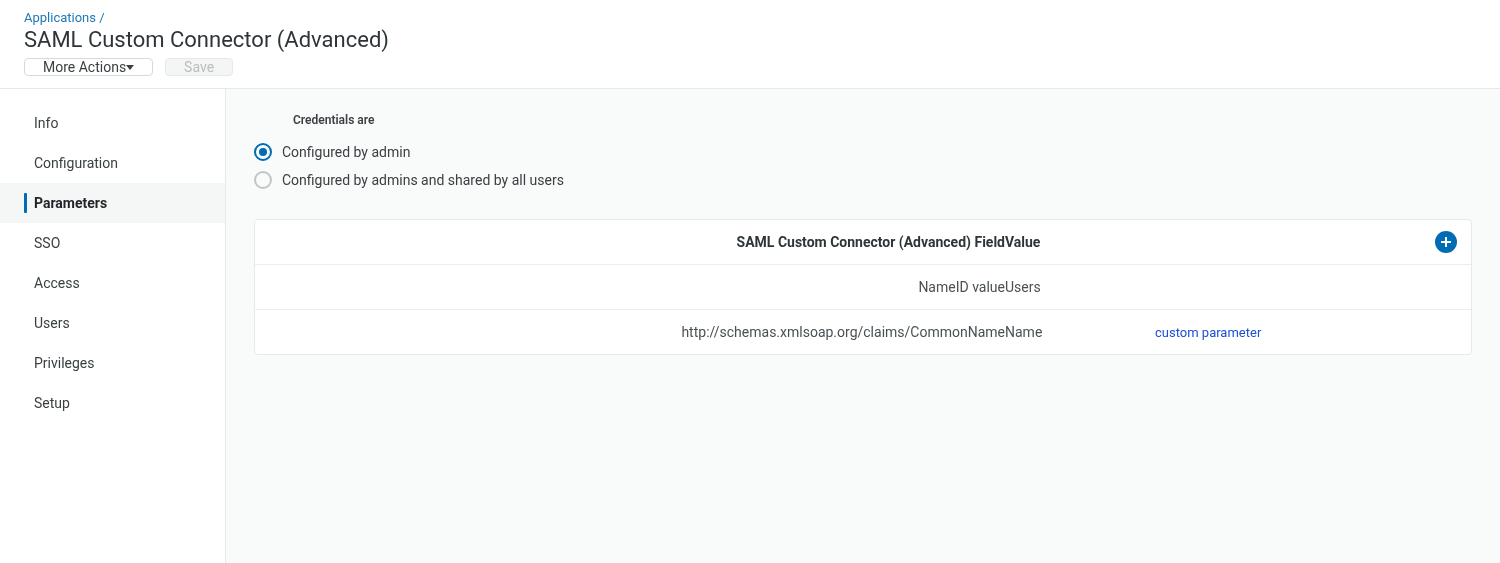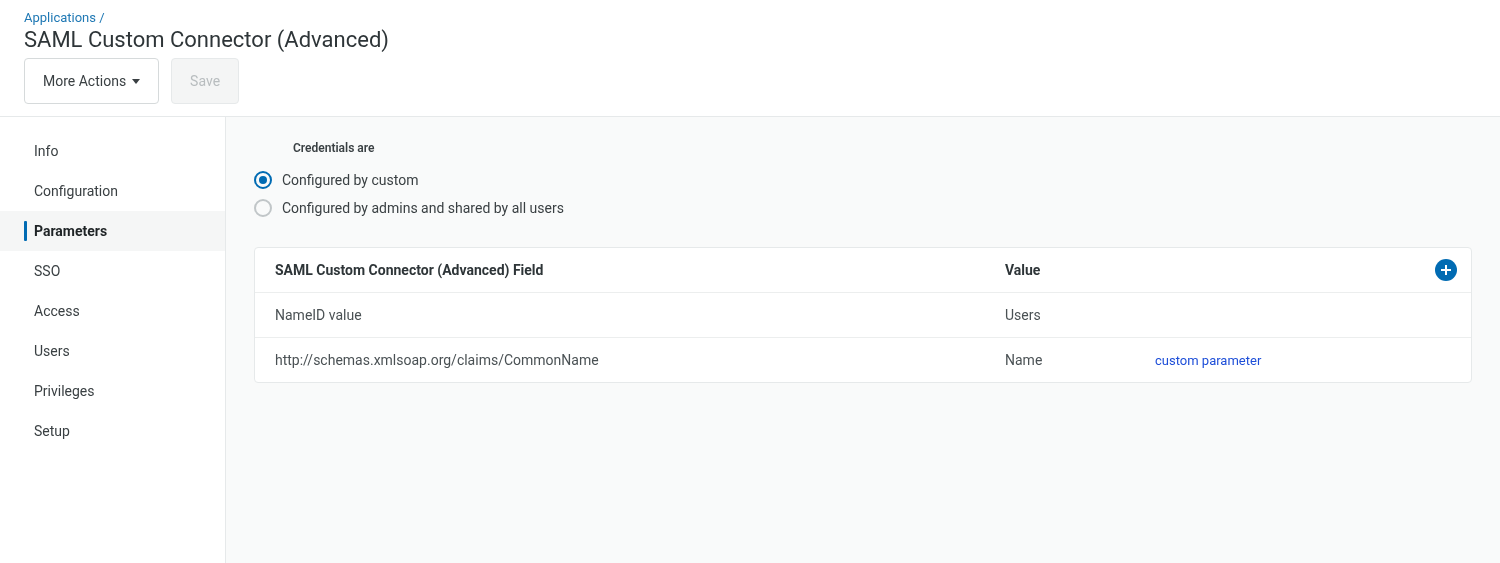--- a/index.html
+++ b/index.html
@@ -32,26 +32,25 @@
     color: #2e3538;
   }
   .header-actions {
     display: flex;
     gap: 12px;
     align-items: center;
     padding-top: 6px;
   }
   .btn {
     font-size: 14px;
-    padding: 14px 18px;
+    padding: 0 18px;
     border-radius: 4px;
     cursor: pointer;
     display: inline-flex;
     align-items: center;
-    gap: 6px;
   }
   .btn-outline {
     background: #ffffff;
     border: 1px solid #d6dadb;
     color: #3a4043;
   }
   .btn-save {
     background: #f4f5f5;
     border: 1px solid #e6e9ea;
     color: #b8bdbf;
@@ -145,21 +144,21 @@
     padding: 14px 20px;
     border-bottom: 1px solid #eceeee;
     font-size: 14px;
   }
   .params-row:last-child { border-bottom: none; }
   .params-head {
     font-weight: 700;
     color: #2e3538;
     position: relative;
   }
-  .col-field { flex: 0 0 730px; }
+  .col-field { flex: 0 0 730px; text-align: right; }
   .col-value { flex: 0 0 150px; }
   .col-note  { flex: 1; color: #1d4ed8; font-size: 13px; }
   .params-row { color: #4a5154; cursor: pointer; }
   .add-btn {
     position: absolute;
     right: 14px;
     top: 50%;
     transform: translateY(-50%);
     width: 22px; height: 22px;
     border-radius: 50%;
@@ -206,21 +205,21 @@
   </nav>
 
   <main class="main">
     <div class="section-heading">Credentials are</div>
 
     <div class="radio-group">
       <div class="radio-row">
         <span class="radio-circle selected">
             <span class="radio-dot"></span>
           </span>
-        <span class="radio-label">Configured by custom</span>
+        <span class="radio-label">Configured by admin</span>
       </div>
       <div class="radio-row">
         <span class="radio-circle"></span>
         <span class="radio-label">Configured by admins and shared by all users</span>
       </div>
     </div>
 
     <div class="params-table">
       <div class="params-head">
         <div class="col-field">SAML Custom Connector (Advanced) Field</div>

